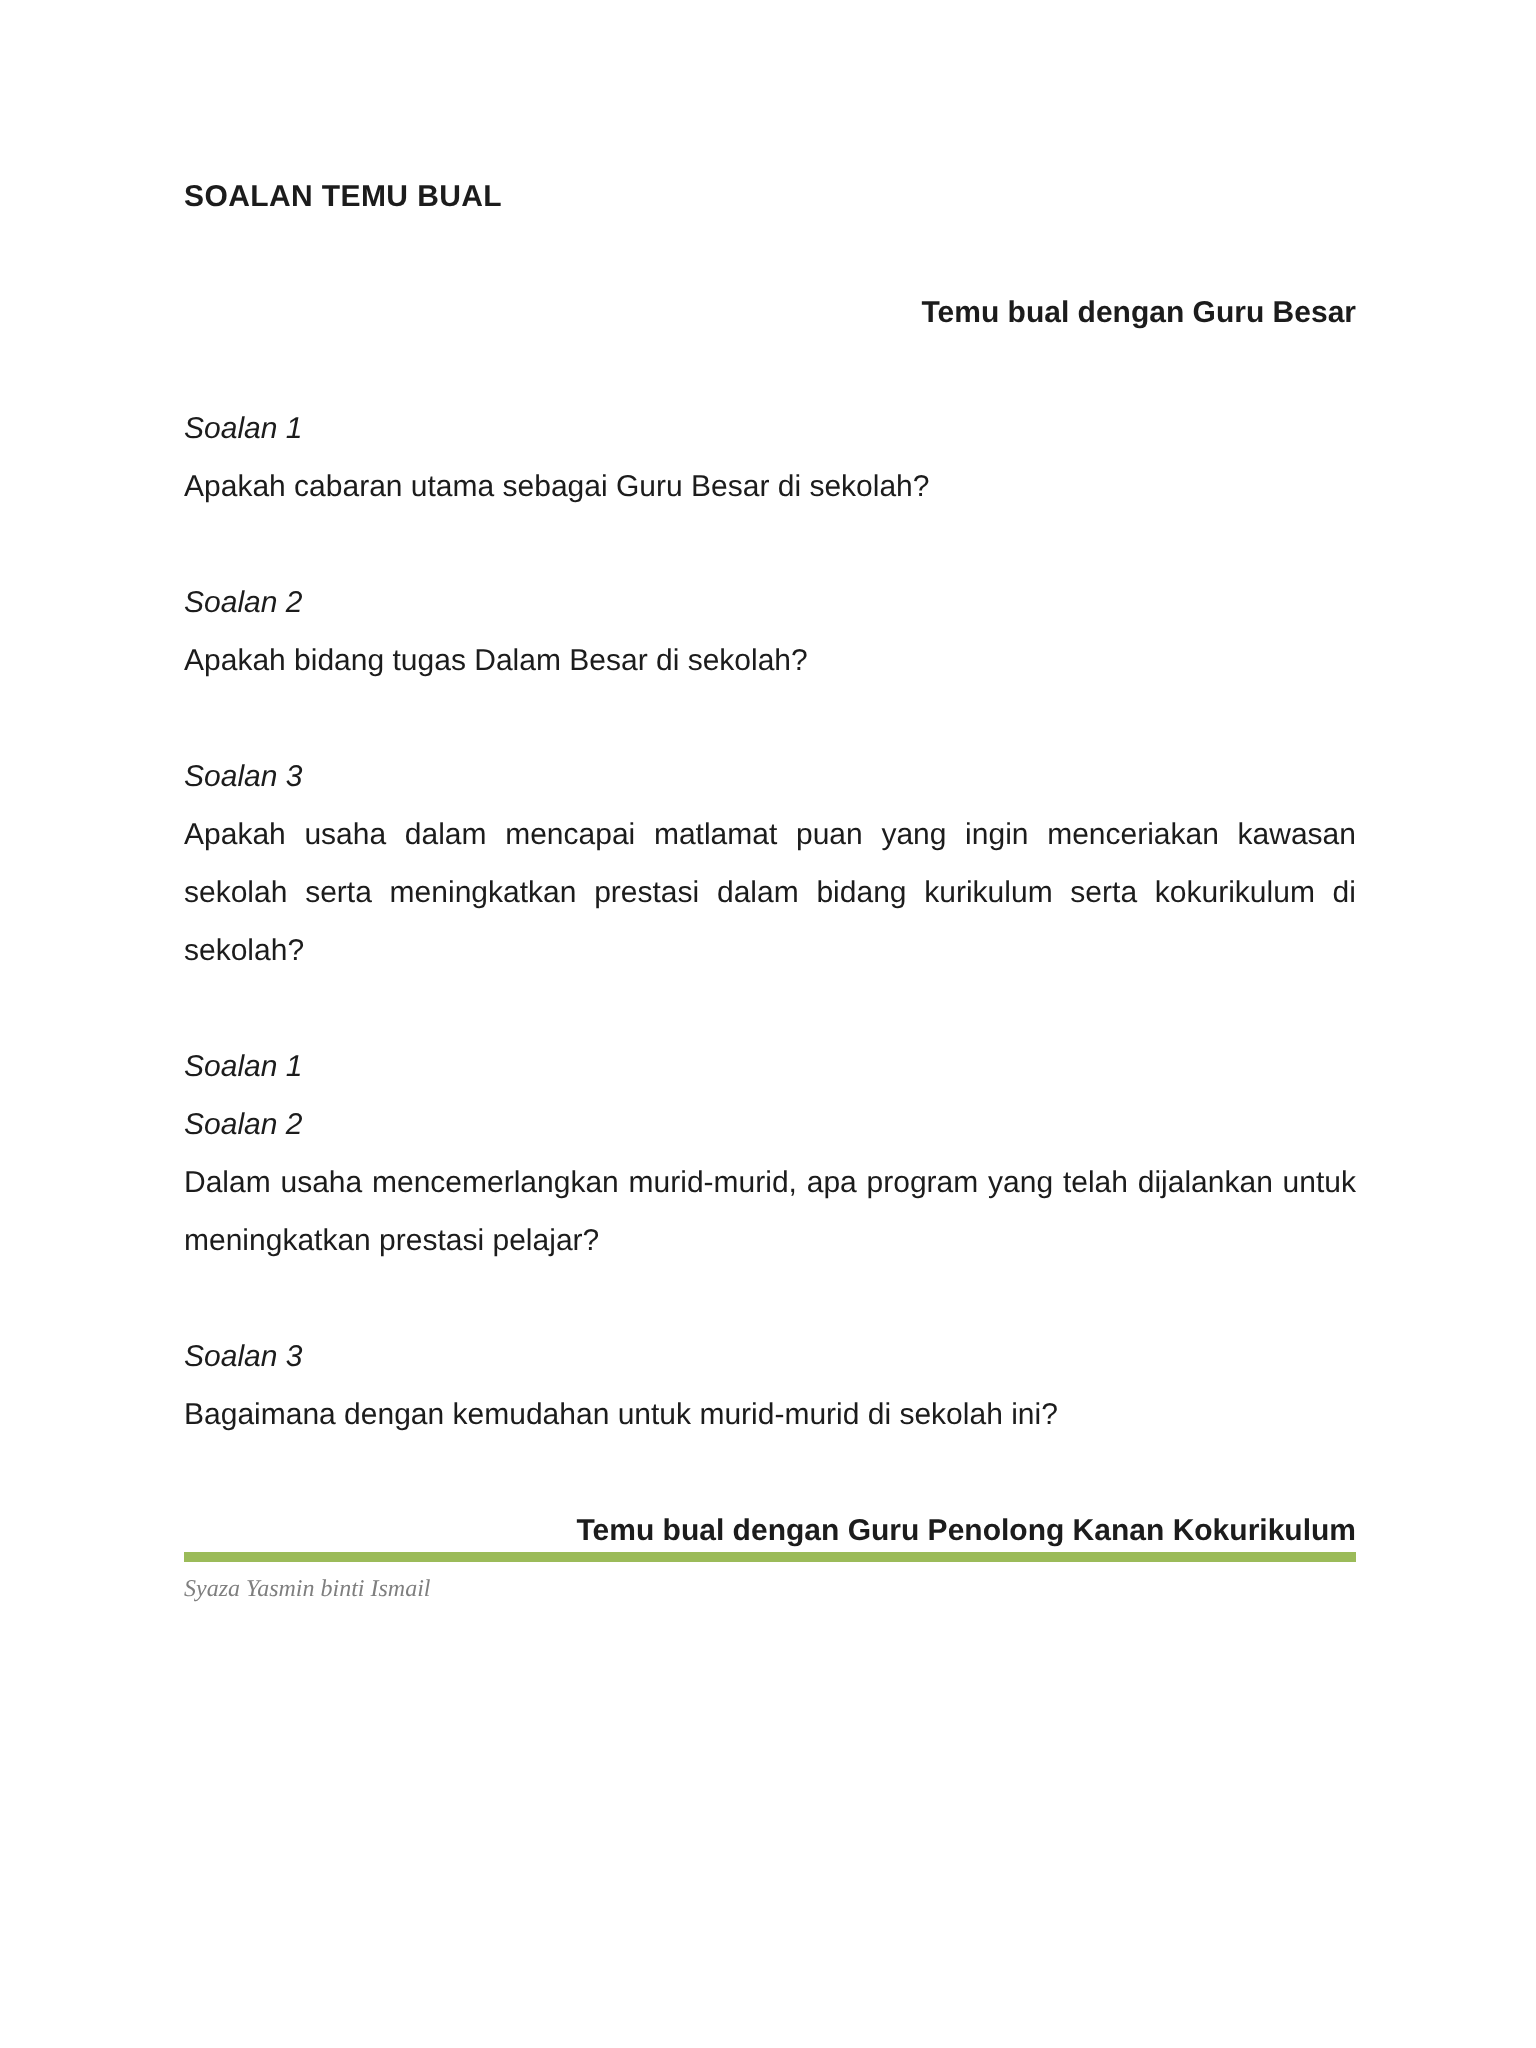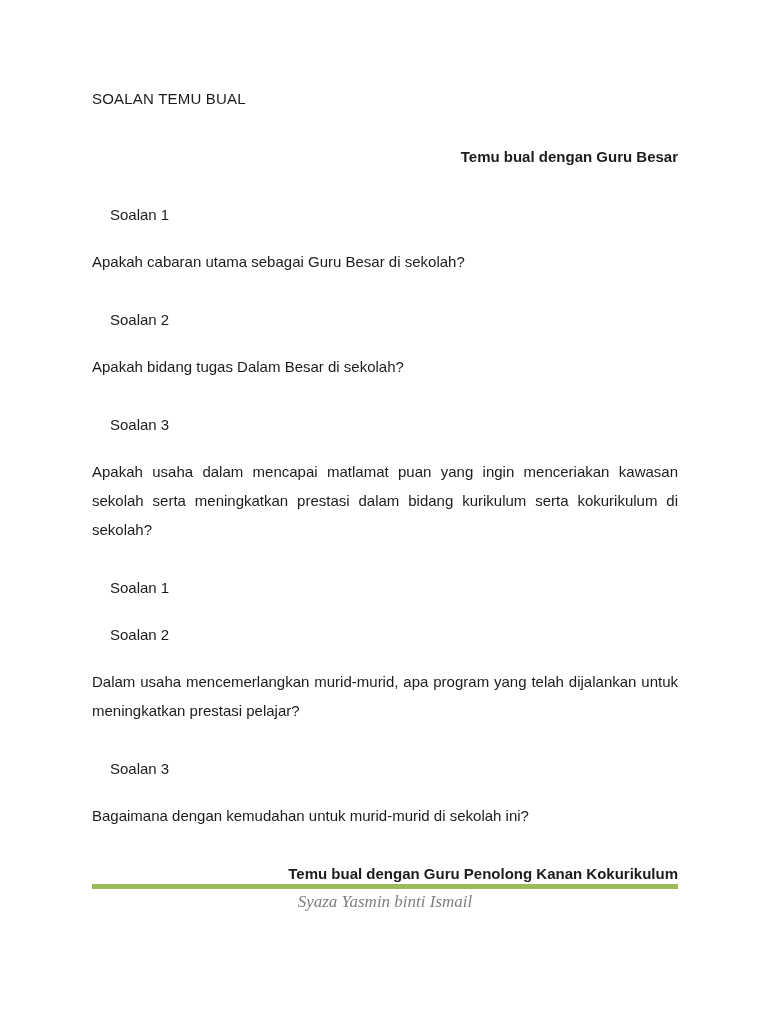--- a/index.html
+++ b/index.html
@@ -15,50 +15,51 @@
     background: #ffffff;
     padding: 84px 90px 0 92px;
     font-family: "Liberation Sans", "DejaVu Sans", sans-serif;
     font-size: 15px;
     line-height: 29px;
     color: #1c1c1c;
     overflow: hidden;
   }
   p { margin: 0; }
   .doc-title {
-    font-weight: 400;
+    font-weight: 700;
     letter-spacing: 0.2px;
     margin-bottom: 29px;
   }
   .section-heading {
     font-weight: 700;
     margin-bottom: 29px;
     text-align: right;
   }
   .section-heading.no-gap {
     margin-bottom: 0;
   }
   .qa-label {
-    margin: 18px;
+    margin: 0;
+    font-style: italic;
   }
   .qa-question {
     text-align: justify;
     margin-bottom: 29px;
   }
   .footer-rule {
     height: 5px;
     width: 100%;
     margin-top: -4px;
     background: #9BBB59;
   }
   .footer-author {
-    text-align: center;
+    text-align: left;
     font-family: "Liberation Serif", "DejaVu Serif", serif;
     font-style: italic;
-    font-size: 17px;
+    font-size: 12px;
     line-height: 22px;
     margin-top: 2px;
     color: #7F7F7F;
   }
 </style>
 </head>
 <body>
 
 <div class="page">
 

